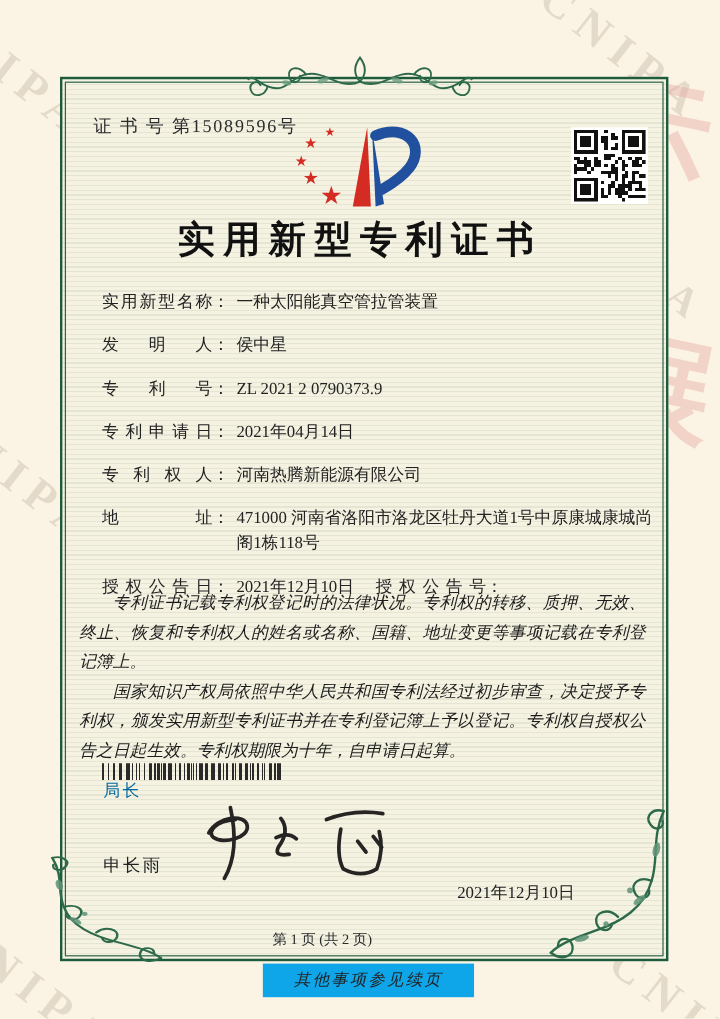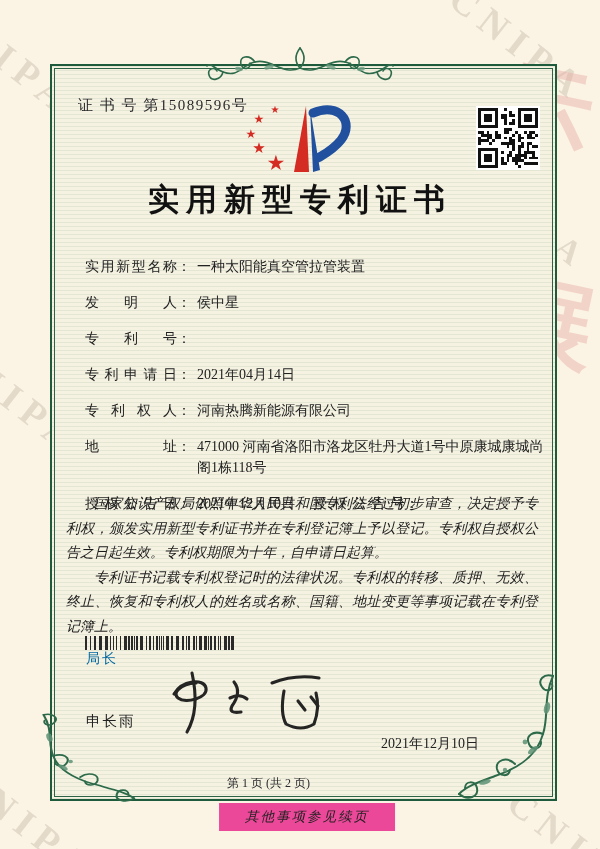--- a/index.html
+++ b/index.html
@@ -38,21 +38,21 @@
   .orn-bl{left:34px;top:712px;transform:scaleX(-1);}
 
   
   .content{position:absolute;inset:0;z-index:4;}
   .cert-no{position:absolute;left:78px;top:96px;font-size:15px;letter-spacing:1.5px;color:#2a2a2c;}
   .logo{position:absolute;left:238px;top:100px;}
   .qr{position:absolute;left:476px;top:106px;width:60px;height:60px;background:#fff;padding:2px;}
   .title{position:absolute;left:0;top:179px;width:600px;text-align:center;
          font-size:31px;font-weight:bold;letter-spacing:7px;color:#111;}
 
-  .fields{position:absolute;left:85px;top:256px;width:472px;font-size:14px;color:#222;}
+  .fields{position:absolute;left:85px;top:242px;width:472px;font-size:14px;color:#222;}
   .frow{display:flex;align-items:flex-start;line-height:21px;margin-bottom:15px;}
   .flabel{display:inline-block;width:92px;text-align:justify;text-align-last:justify;flex:0 0 92px;}
   .fcolon{flex:0 0 auto;margin-right:6px;}
   .fvalue{flex:0 1 auto;max-width:366px;}
   .frow-last .fvalue{max-width:none;}
   .pair2{display:flex;margin-left:18px;}
   .pair2 .flabel{width:92px;flex-basis:92px;}
 
   .kai{font-style:italic;}
   .paras{position:absolute;left:66px;top:492px;width:472px;font-size:14px;
@@ -64,21 +64,21 @@
   .sig-title{position:absolute;left:86px;top:650px;font-size:14px;letter-spacing:2px;color:#0369a1;}
   .sig-name{position:absolute;left:86px;top:712px;font-size:14.5px;letter-spacing:2px;color:#222;}
   .sig-script{position:absolute;left:150px;top:668px;}
 
   .issue-date{position:absolute;left:330px;top:735px;width:200px;text-align:center;
               font-size:14px;color:#222;}
   .page-info{position:absolute;left:0;top:775px;width:537px;text-align:center;
              font-size:12px;color:#2a2a2c;}
 
   .note-box{position:absolute;left:50%;top:803px;transform:translateX(-46%);
-            background:#ec4899;padding:5px 26px;font-size:13.5px;color:#222;
+            background:#0ea5e9;padding:5px 26px;font-size:13.5px;color:#222;
             z-index:5;letter-spacing:2px;}
 </style>
 </head>
 <body>
 
 <div class="page">
 
   <span class="wm wm-brand wmA">CNIPA</span>
   <span class="wm wm-brand wmB">CNIPA</span>
   <span class="wm wm-char  wmC">示</span>
@@ -299,20 +299,21 @@
           <span class="fvalue">一种太阳能真空管拉管装置</span>
       </div>
       <div class="frow">
         <span class="flabel">发明人</span>
           <span class="fcolon">：</span>
           <span class="fvalue">侯中星</span>
       </div>
       <div class="frow">
         <span class="flabel">专利号</span>
           <span class="fcolon">：</span>
+          <span class="fvalue">ZL 2021 2 0790373.9</span>
       </div>
       <div class="frow">
         <span class="flabel">专利申请日</span>
           <span class="fcolon">：</span>
           <span class="fvalue">2021年04月14日</span>
       </div>
       <div class="frow">
         <span class="flabel">专利权人</span>
           <span class="fcolon">：</span>
           <span class="fvalue">河南热腾新能源有限公司</span>
@@ -327,22 +328,22 @@
           <span class="fcolon">：</span>
           <span class="fvalue">2021年12月10日</span>
         <span class="pair2">
           <span class="flabel">授权公告号</span>
             <span class="fcolon">：</span>
         </span>
       </div>
     </div>
 
     <div class="paras kai">
+      <p>专利证书记载专利权登记时的法律状况。专利权的转移、质押、无效、终止、恢复和专利权人的姓名或名称、国籍、地址变更等事项记载在专利登记簿上。</p>
       <p>国家知识产权局依照中华人民共和国专利法经过初步审查，决定授予专利权，颁发实用新型专利证书并在专利登记簿上予以登记。专利权自授权公告之日起生效。专利权期限为十年，自申请日起算。</p>
-      <p>专利证书记载专利权登记时的法律状况。专利权的转移、质押、无效、终止、恢复和专利权人的姓名或名称、国籍、地址变更等事项记载在专利登记簿上。</p>
     </div>
 
     <svg class="barcode" id="barcode" width="156" height="14" viewBox="0 0 156 14" shape-rendering="crispEdges">
         <rect x="0" y="0" width="2" height="14" fill="#2a2a2a"></rect>
         <rect x="5" y="0" width="1" height="14" fill="#2a2a2a"></rect>
         <rect x="9" y="0" width="2" height="14" fill="#2a2a2a"></rect>
         <rect x="14" y="0" width="3" height="14" fill="#2a2a2a"></rect>
         <rect x="20" y="0" width="3" height="14" fill="#2a2a2a"></rect>
         <rect x="25" y="0" width="1" height="14" fill="#2a2a2a"></rect>
         <rect x="28" y="0" width="1" height="14" fill="#2a2a2a"></rect>

